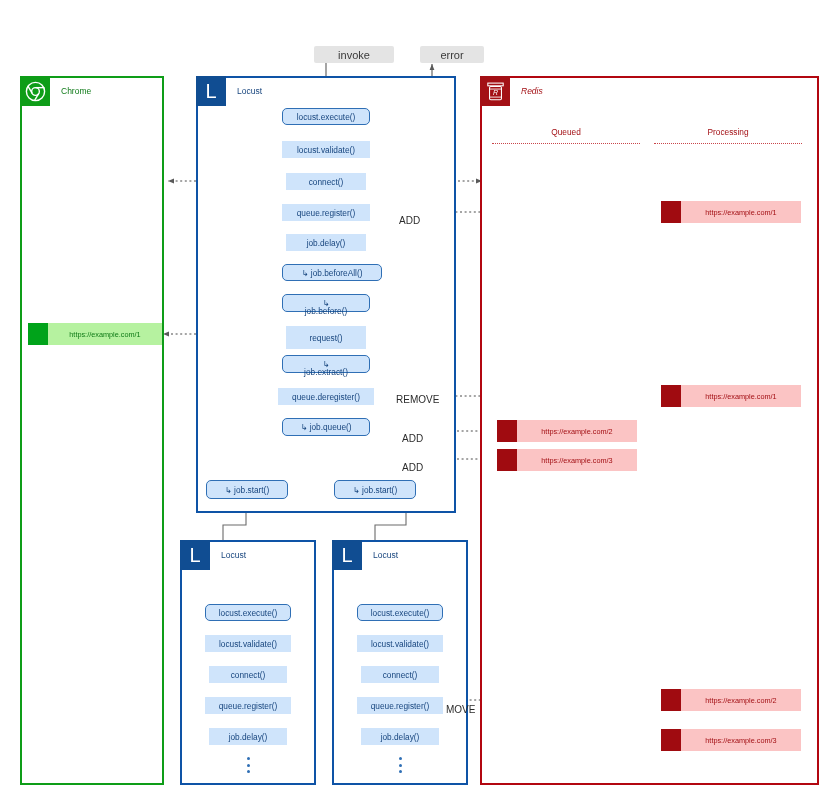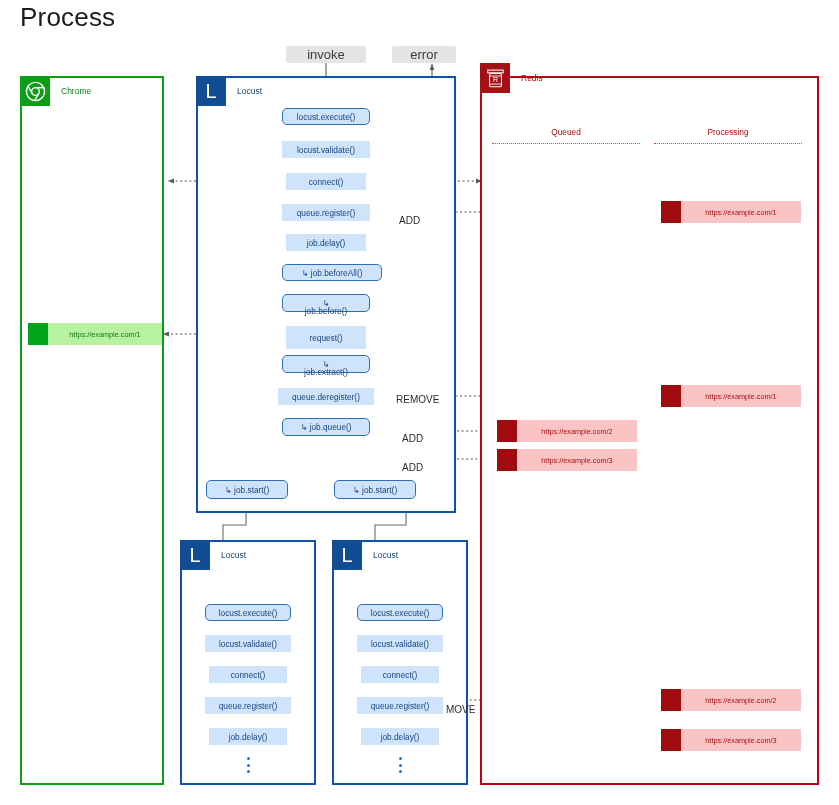--- a/index.html
+++ b/index.html
@@ -34,22 +34,22 @@
   
   .node{position:absolute;box-sizing:border-box;display:flex;align-items:center;
         justify-content:center;background:#cfe4fb;color:#17457e;font-size:8.3px;
         white-space:nowrap;}
   .node.round{border:1px solid #2f6fb5;border-radius:5px;background:#cfe4fb;}
   .node.plain{border:none;}
   .sublabel{position:absolute;font-size:8.3px;color:#17457e;white-space:nowrap;
             text-align:center;}
 
   .termbox{position:absolute;box-sizing:border-box;display:flex;align-items:center;
-           justify-content:center;background:#e4e4e4;color:#3a3a3a;font-size:13px;
-           border-radius:2px;}
+           justify-content:center;background:#e4e4e4;color:#3a3a3a;font-size:11px;
+           border-radius:2px;margin-left:28px;}
 
   
   .qitem{position:absolute;display:flex;align-items:center;box-sizing:border-box;}
   .qitem .swatch{width:20px;height:100%;flex:none;}
   .qitem .qtext{flex:1;text-align:center;font-size:7.3px;white-space:nowrap;}
   .qitem.green .swatch{background:#00a31a;}
   .qitem.green{background:#b6f2a0;}
   .qitem.green .qtext{color:#0f7a16;}
   .qitem.red .swatch{background:#a00b10;}
   .qitem.red{background:#fbc4c4;}
@@ -66,21 +66,20 @@
 
   .vdots{position:absolute;display:flex;flex-direction:column;align-items:center;
          justify-content:space-between;}
   .vdots i{display:block;width:3px;height:3px;background:#2f6fb5;border-radius:50%;}
 </style>
 </head>
 <body>
 
 <div id="stage">
 
-  <div class="page-title">Process</div>
 
   <svg id="svg" viewBox="0 0 839 805" xmlns="http://www.w3.org/2000/svg">
     <defs>
       <marker id="ah" markerWidth="7" markerHeight="7" refX="6" refY="3" orient="auto" markerUnits="userSpaceOnUse">
         <path d="M0,0.6 L6,3 L0,5.4 z" fill="#5a5a5a"></path>
       </marker>
       <marker id="ahb" markerWidth="7" markerHeight="7" refX="6" refY="3" orient="auto" markerUnits="userSpaceOnUse">
         <path d="M0,0.6 L6,3 L0,5.4 z" fill="#2f6fb5"></path>
       </marker>
       <marker id="dotend" markerWidth="5" markerHeight="5" refX="2.5" refY="2.5" markerUnits="userSpaceOnUse">
@@ -284,21 +283,21 @@
   <div class="node plain" style="left:361px;top:728px;width:78px;height:17px;">
     <span>job.delay()</span>
   </div>
   <div class="vdots" style="left:398px;top:757px;width:4px;height:16px;">
       <i></i>
       <i></i>
       <i></i>
     </div>
 
   <div class="panel redis" style="left:480px;top:76px;width:339px;height:709px;"></div>
-  <div class="tab" style="left:480px;top:63px;width:339px;height:30px;">
+  <div class="tab" style="left:480px;top:76px;width:339px;height:30px;font-style:italic;">
     <div class="tab-badge redis">
       <svg width="21" height="21" viewBox="0 0 24 24" aria-hidden="true">
         <rect x="3.2" y="2.4" width="17.6" height="3.1" fill="none" stroke="#fff" stroke-width="1.2"></rect>
         <rect x="5.2" y="6.2" width="13.6" height="15.2" rx="1.4" fill="none" stroke="#fff" stroke-width="1.2"></rect>
         <path d="M5.2 9.2 H18.8 M5.2 18.4 H18.8" stroke="#fff" stroke-width="1" fill="none"></path>
         <text x="12" y="16.2" text-anchor="middle" font-size="8" font-family="Liberation Sans, sans-serif" fill="#fff">R</text>
       </svg>
     </div>
     <div class="tab-label redis">Redis</div>
   </div>

